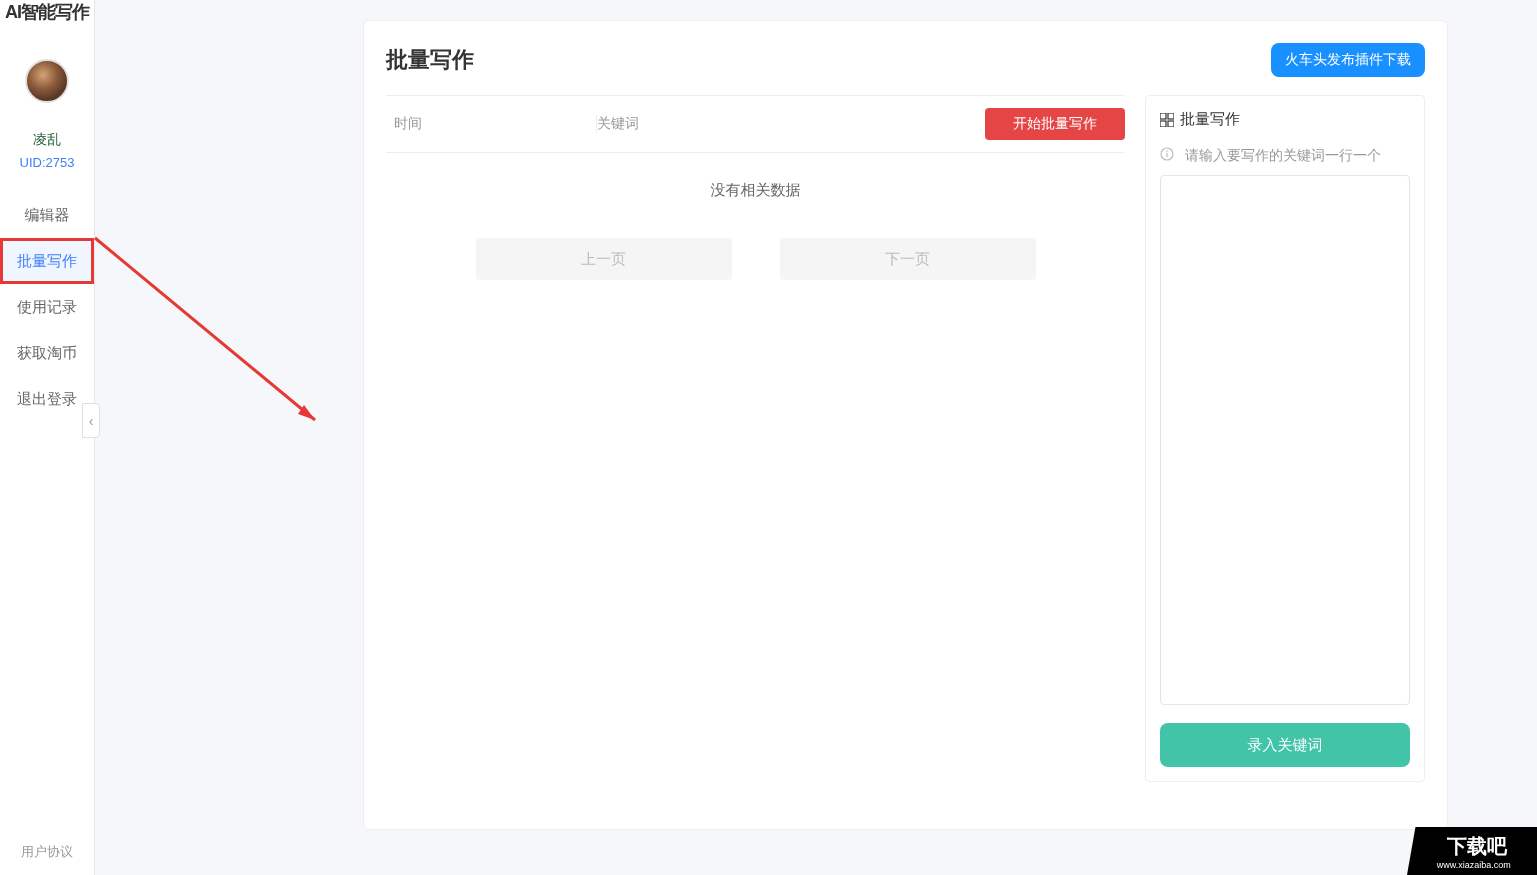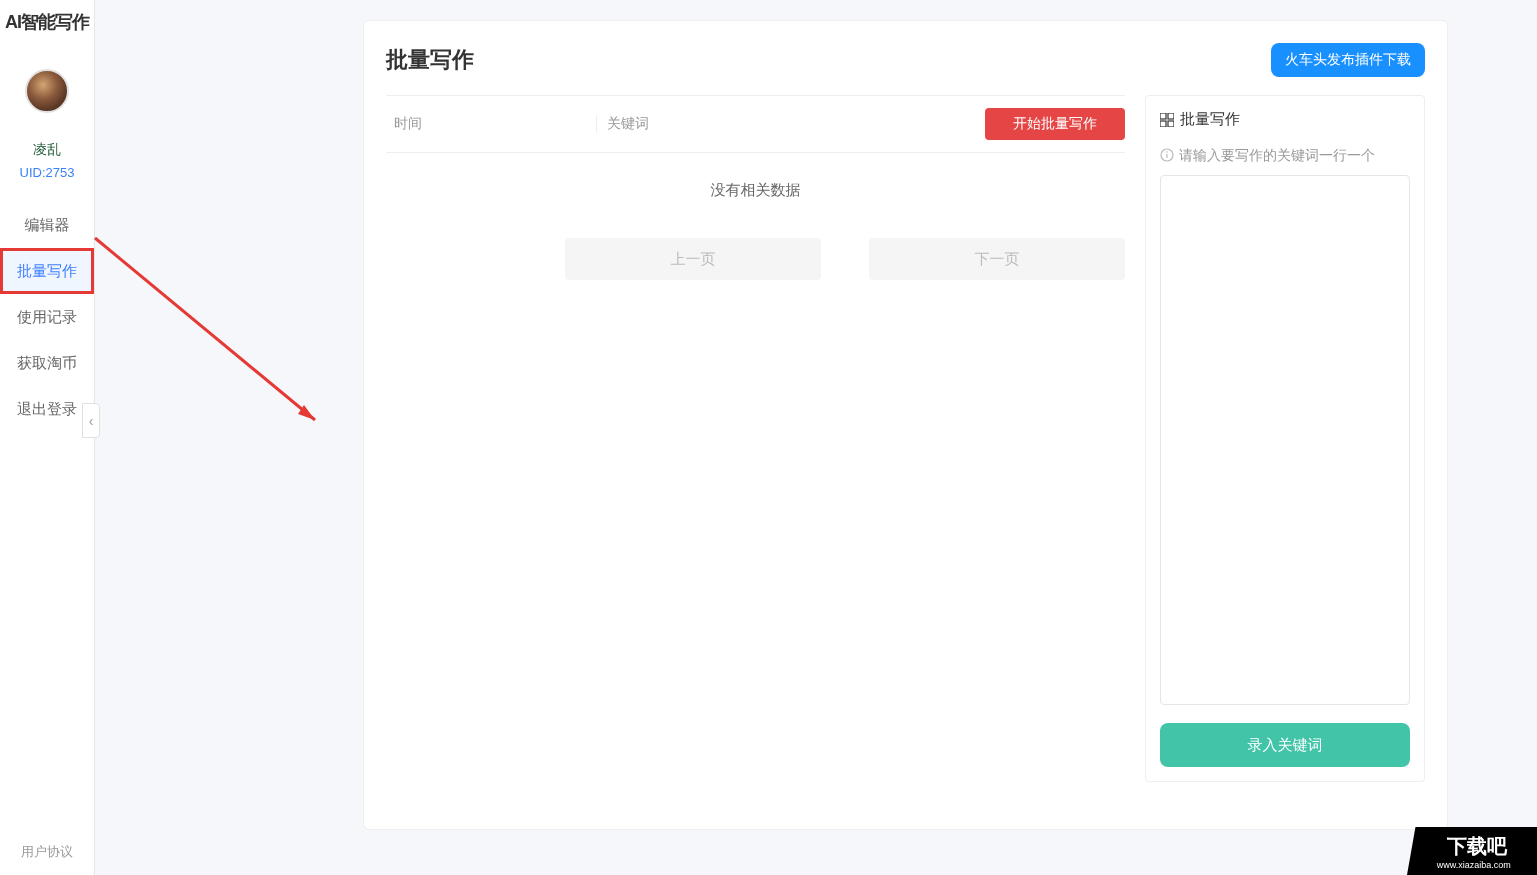--- a/index.html
+++ b/index.html
@@ -19,21 +19,20 @@
       top: 0;
       width: 95px;
       height: 100%;
       background: #fff;
       border-right: 1px solid #e6e6e6;
       display: flex;
       flex-direction: column;
       align-items: center;
     }
     .logo {
-      margin-top: 10px;
       font-size: 18px;
       font-weight: bold;
       color: #333;
       letter-spacing: -1px;
     }
     .avatar {
       width: 44px;
       height: 44px;
       border-radius: 50%;
       margin-top: 35px;
@@ -160,41 +159,40 @@
       width: 210px;
       font-size: 14px;
       color: #999;
       padding-left: 8px;
     }
     .th-keyword {
       flex: 1;
       font-size: 14px;
       color: #999;
       border-left: 1px solid #eee;
-      padding-left: 10px;
     }
     .start-batch-btn {
       background: #e54545;
       color: #fff;
       border: none;
       padding: 7px 28px;
       border-radius: 4px;
       font-size: 14px;
       cursor: pointer;
     }
     .no-data {
       text-align: center;
       padding: 28px 0 30px 0;
       font-size: 15px;
       color: #666;
       border-top: 1px solid #eee;
     }
     .pagination {
       display: flex;
-      justify-content: flex-end;
+      justify-content: center;
       gap: 48px;
       padding: 8px 0;
     }
     .page-btn {
       width: 256px;
       height: 42px;
       background: #f5f5f5;
       border: none;
       border-radius: 4px;
       font-size: 15px;
@@ -219,22 +217,21 @@
       color: #333;
       margin-bottom: 18px;
     }
     .grid-icon {
       width: 14px;
       height: 14px;
       display: inline-block;
     }
     .card-hint {
       display: flex;
-      align-items: center;
-      gap: 5px;
+      gap: 11px;
       font-size: 14px;
       color: #999;
       margin-bottom: 10px;
     }
     .keyword-textarea {
       width: 100%;
       height: 530px;
       border: 1px solid #e5e5e5;
       border-radius: 4px;
       resize: none;

